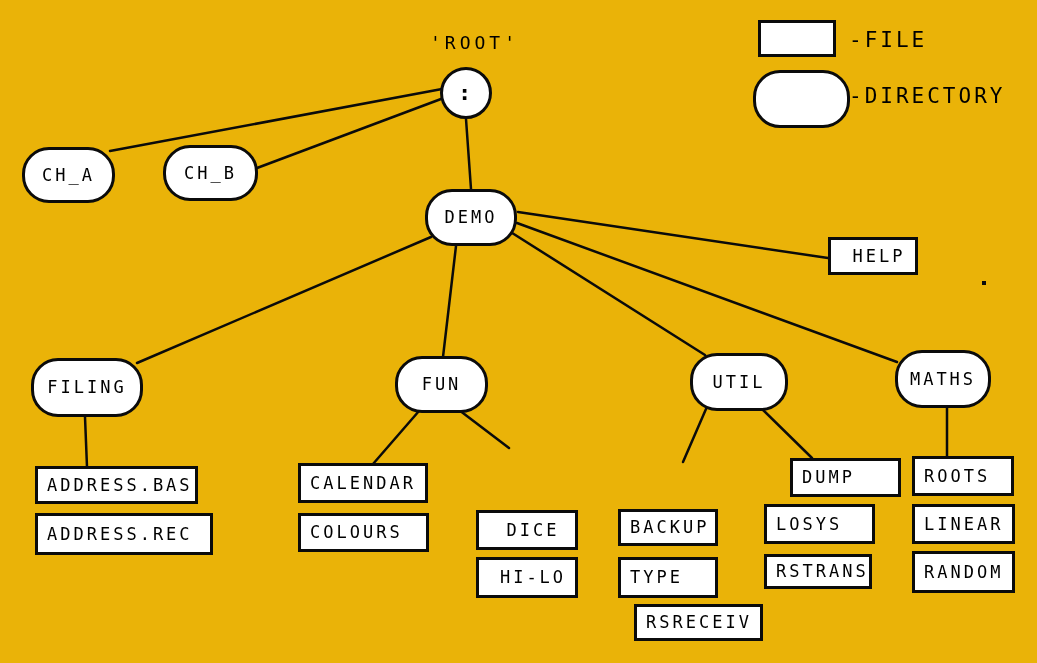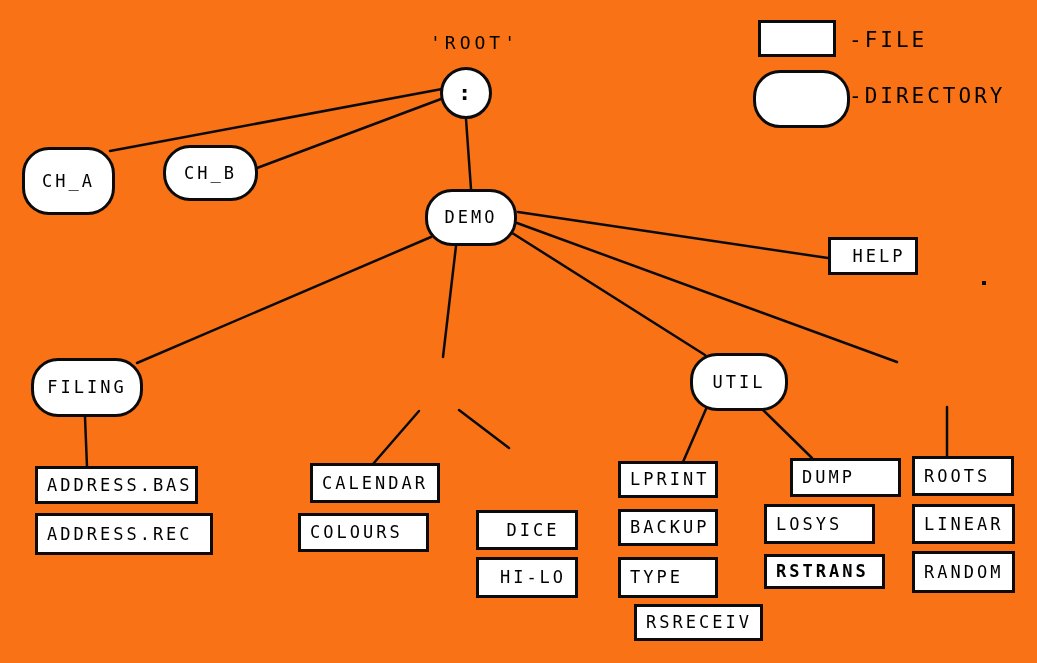--- a/index.html
+++ b/index.html
@@ -1,19 +1,19 @@
 <!DOCTYPE html>
 <html><head>
 <meta charset="utf-8">
 <style>
   html,body{margin:0;padding:0;background:#ffffff;}
   #canvas{
     position:relative;
     width:1037px;height:663px;
-    background:#f97316;
+    background:#eab308;
     font-family:"DejaVu Sans Mono", monospace;
     color:#000;
     overflow:hidden;
   }
   #edges{position:absolute;left:0;top:0;width:1037px;height:663px;}
   .node{
     position:absolute;
     box-sizing:border-box;
     border:3px solid #0b0b0b;
     background:#ffffff;
@@ -67,74 +67,77 @@
 
   <div class="node file" style="left:758px;top:20px;width:78px;height:37px;"></div>
   <div class="label-text legend-label" style="left:849px;top:30px;">-FILE</div>
   <div class="node dir" style="left:753px;top:70px;width:97px;height:58px;"></div>
   <div class="label-text legend-label" style="left:849px;top:86px;">-DIRECTORY</div>
 
   <div class="node circle" style="left:440px;top:67px;width:52px;height:52px;">
     <span>:</span>
   </div>
 
-  <div class="node dir" style="left:22px;top:147px;width:93px;height:68px;">
+  <div class="node dir" style="left:22px;top:147px;width:93px;height:56px;">
     <span>CH_A</span>
   </div>
 
   <div class="node dir" style="left:163px;top:145px;width:95px;height:56px;">
     <span>CH_B</span>
   </div>
 
   <div class="node dir" style="left:425px;top:189px;width:92px;height:57px;">
     <span>DEMO</span>
   </div>
 
   <div class="node dir" style="left:31px;top:358px;width:112px;height:59px;">
     <span>FILING</span>
   </div>
 
+  <div class="node dir" style="left:395px;top:356px;width:93px;height:57px;">
+    <span>FUN</span>
+  </div>
 
   <div class="node dir" style="left:690px;top:353px;width:98px;height:58px;">
     <span>UTIL</span>
   </div>
 
+  <div class="node dir" style="left:895px;top:350px;width:96px;height:58px;">
+    <span>MATHS</span>
+  </div>
 
 
   <div class="node file center" style="left:828px;top:237px;width:90px;height:38px;">
     <span>HELP</span>
   </div>
 
   <div class="node file" style="left:35px;top:466px;width:163px;height:38px;">
     <span>ADDRESS.BAS</span>
   </div>
 
   <div class="node file" style="left:35px;top:513px;width:178px;height:42px;">
     <span>ADDRESS.REC</span>
   </div>
 
-  <div class="node file" style="left:298px;top:463px;width:130px;height:40px;margin-left:12px;">
+  <div class="node file" style="left:298px;top:463px;width:130px;height:40px;">
     <span>CALENDAR</span>
   </div>
 
   <div class="node file" style="left:298px;top:513px;width:131px;height:39px;">
     <span>COLOURS</span>
   </div>
 
   <div class="node file center" style="left:476px;top:510px;width:102px;height:40px;">
     <span>DICE</span>
   </div>
 
   <div class="node file center" style="left:476px;top:557px;width:102px;height:41px;">
     <span>HI-LO</span>
   </div>
 
-  <div class="node file" style="left:618px;top:461px;width:100px;height:37px;">
-    <span>LPRINT</span>
-  </div>
 
   <div class="node file" style="left:618px;top:509px;width:100px;height:37px;">
     <span>BACKUP</span>
   </div>
 
   <div class="node file" style="left:618px;top:557px;width:100px;height:41px;">
     <span>TYPE</span>
   </div>
 
   <div class="node file" style="left:634px;top:604px;width:129px;height:37px;">
@@ -142,21 +145,21 @@
   </div>
 
   <div class="node file" style="left:764px;top:458px;width:111px;height:39px;margin-left:26px;">
     <span>DUMP</span>
   </div>
 
   <div class="node file" style="left:764px;top:504px;width:111px;height:40px;">
     <span>LOSYS</span>
   </div>
 
-  <div class="node file" style="left:764px;top:554px;width:121px;height:35px;font-weight:bold;">
+  <div class="node file" style="left:764px;top:554px;width:108px;height:35px;">
     <span>RSTRANS</span>
   </div>
 
   <div class="node file" style="left:912px;top:456px;width:102px;height:40px;">
     <span>ROOTS</span>
   </div>
 
   <div class="node file" style="left:912px;top:504px;width:103px;height:40px;">
     <span>LINEAR</span>
   </div>

